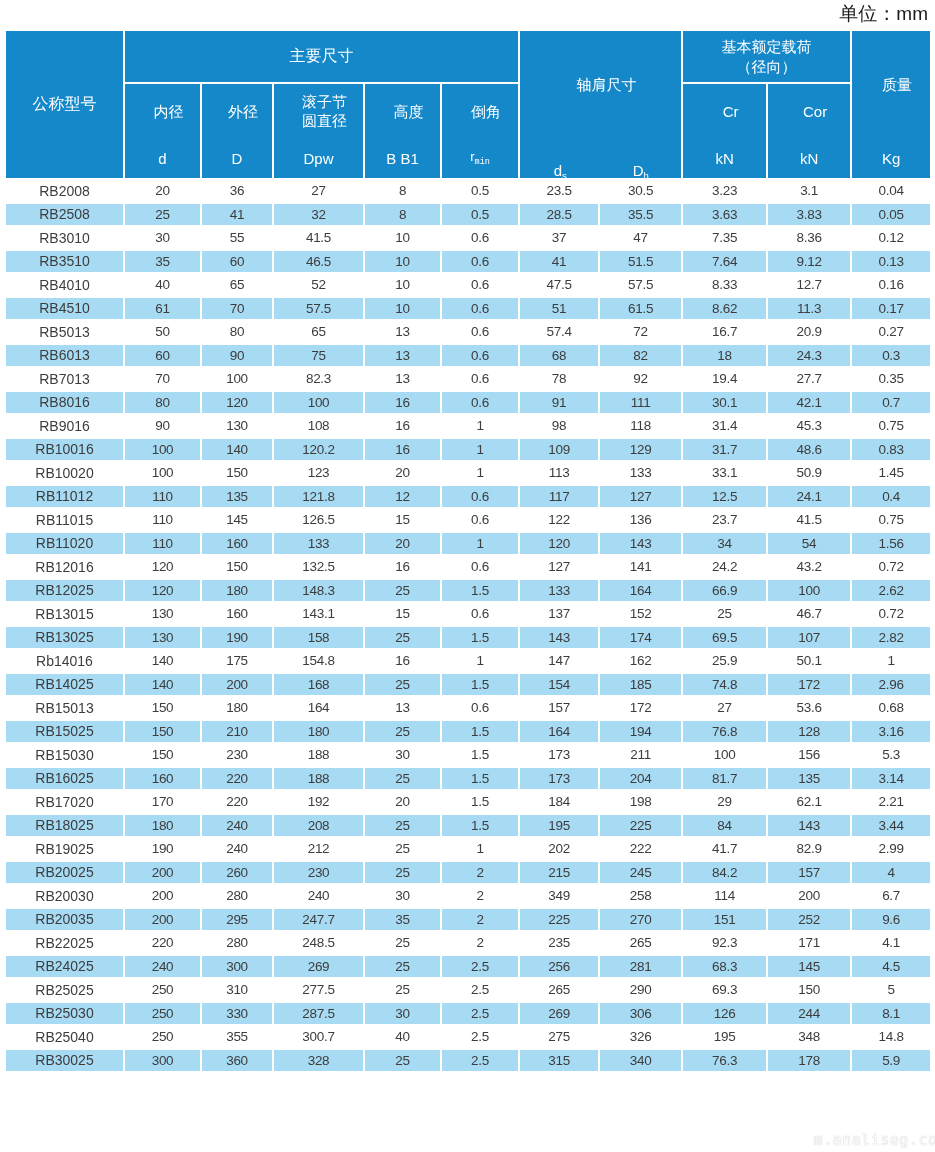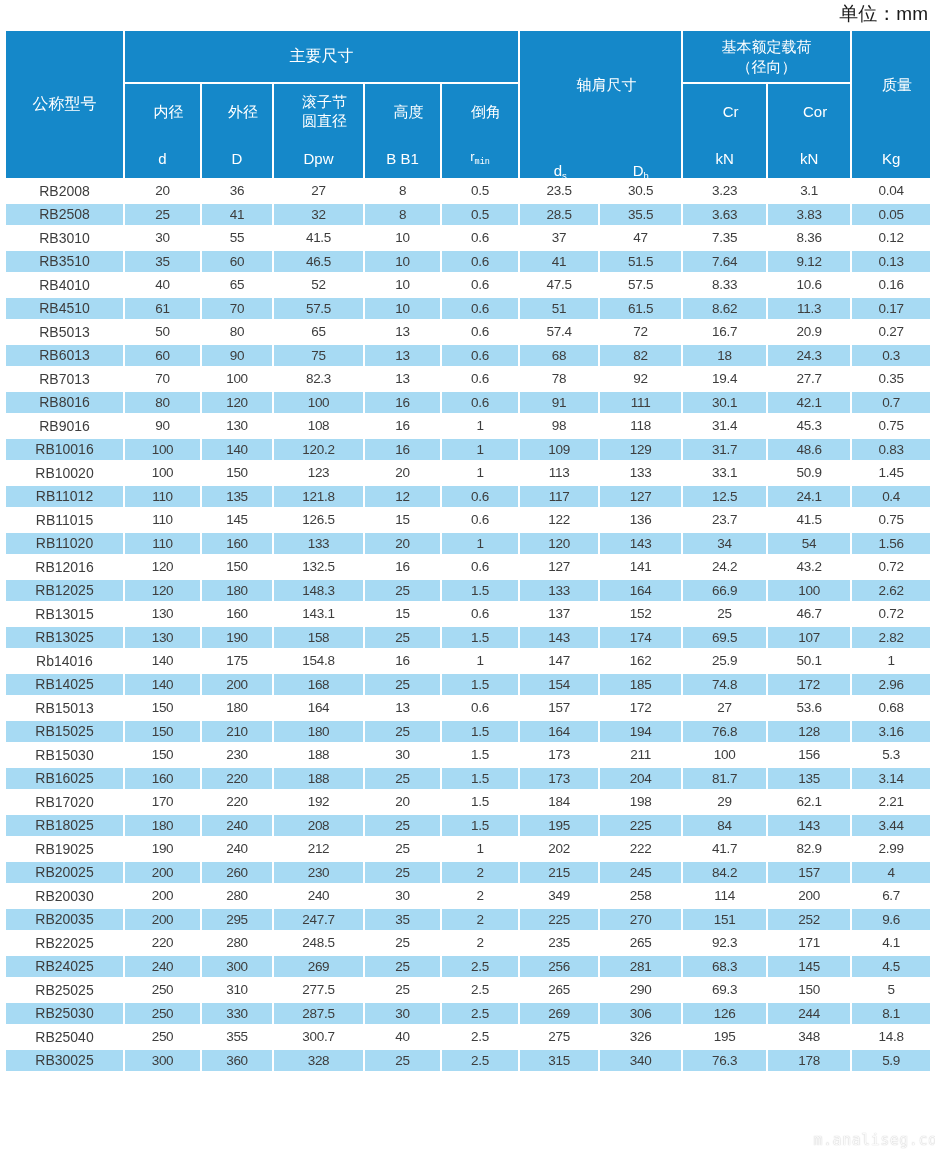--- a/index.html
+++ b/index.html
@@ -238,21 +238,21 @@
         <tr>
           <td>RB4010</td>
           <td>40</td>
           <td>65</td>
           <td>52</td>
           <td>10</td>
           <td>0.6</td>
           <td>47.5</td>
           <td>57.5</td>
           <td>8.33</td>
-          <td>10.6</td>
+          <td>12.7</td>
           <td>0.16</td>
         </tr>
         <tr>
           <td>RB4510</td>
           <td>61</td>
           <td>70</td>
           <td>57.5</td>
           <td>10</td>
           <td>0.6</td>
           <td>51</td>

